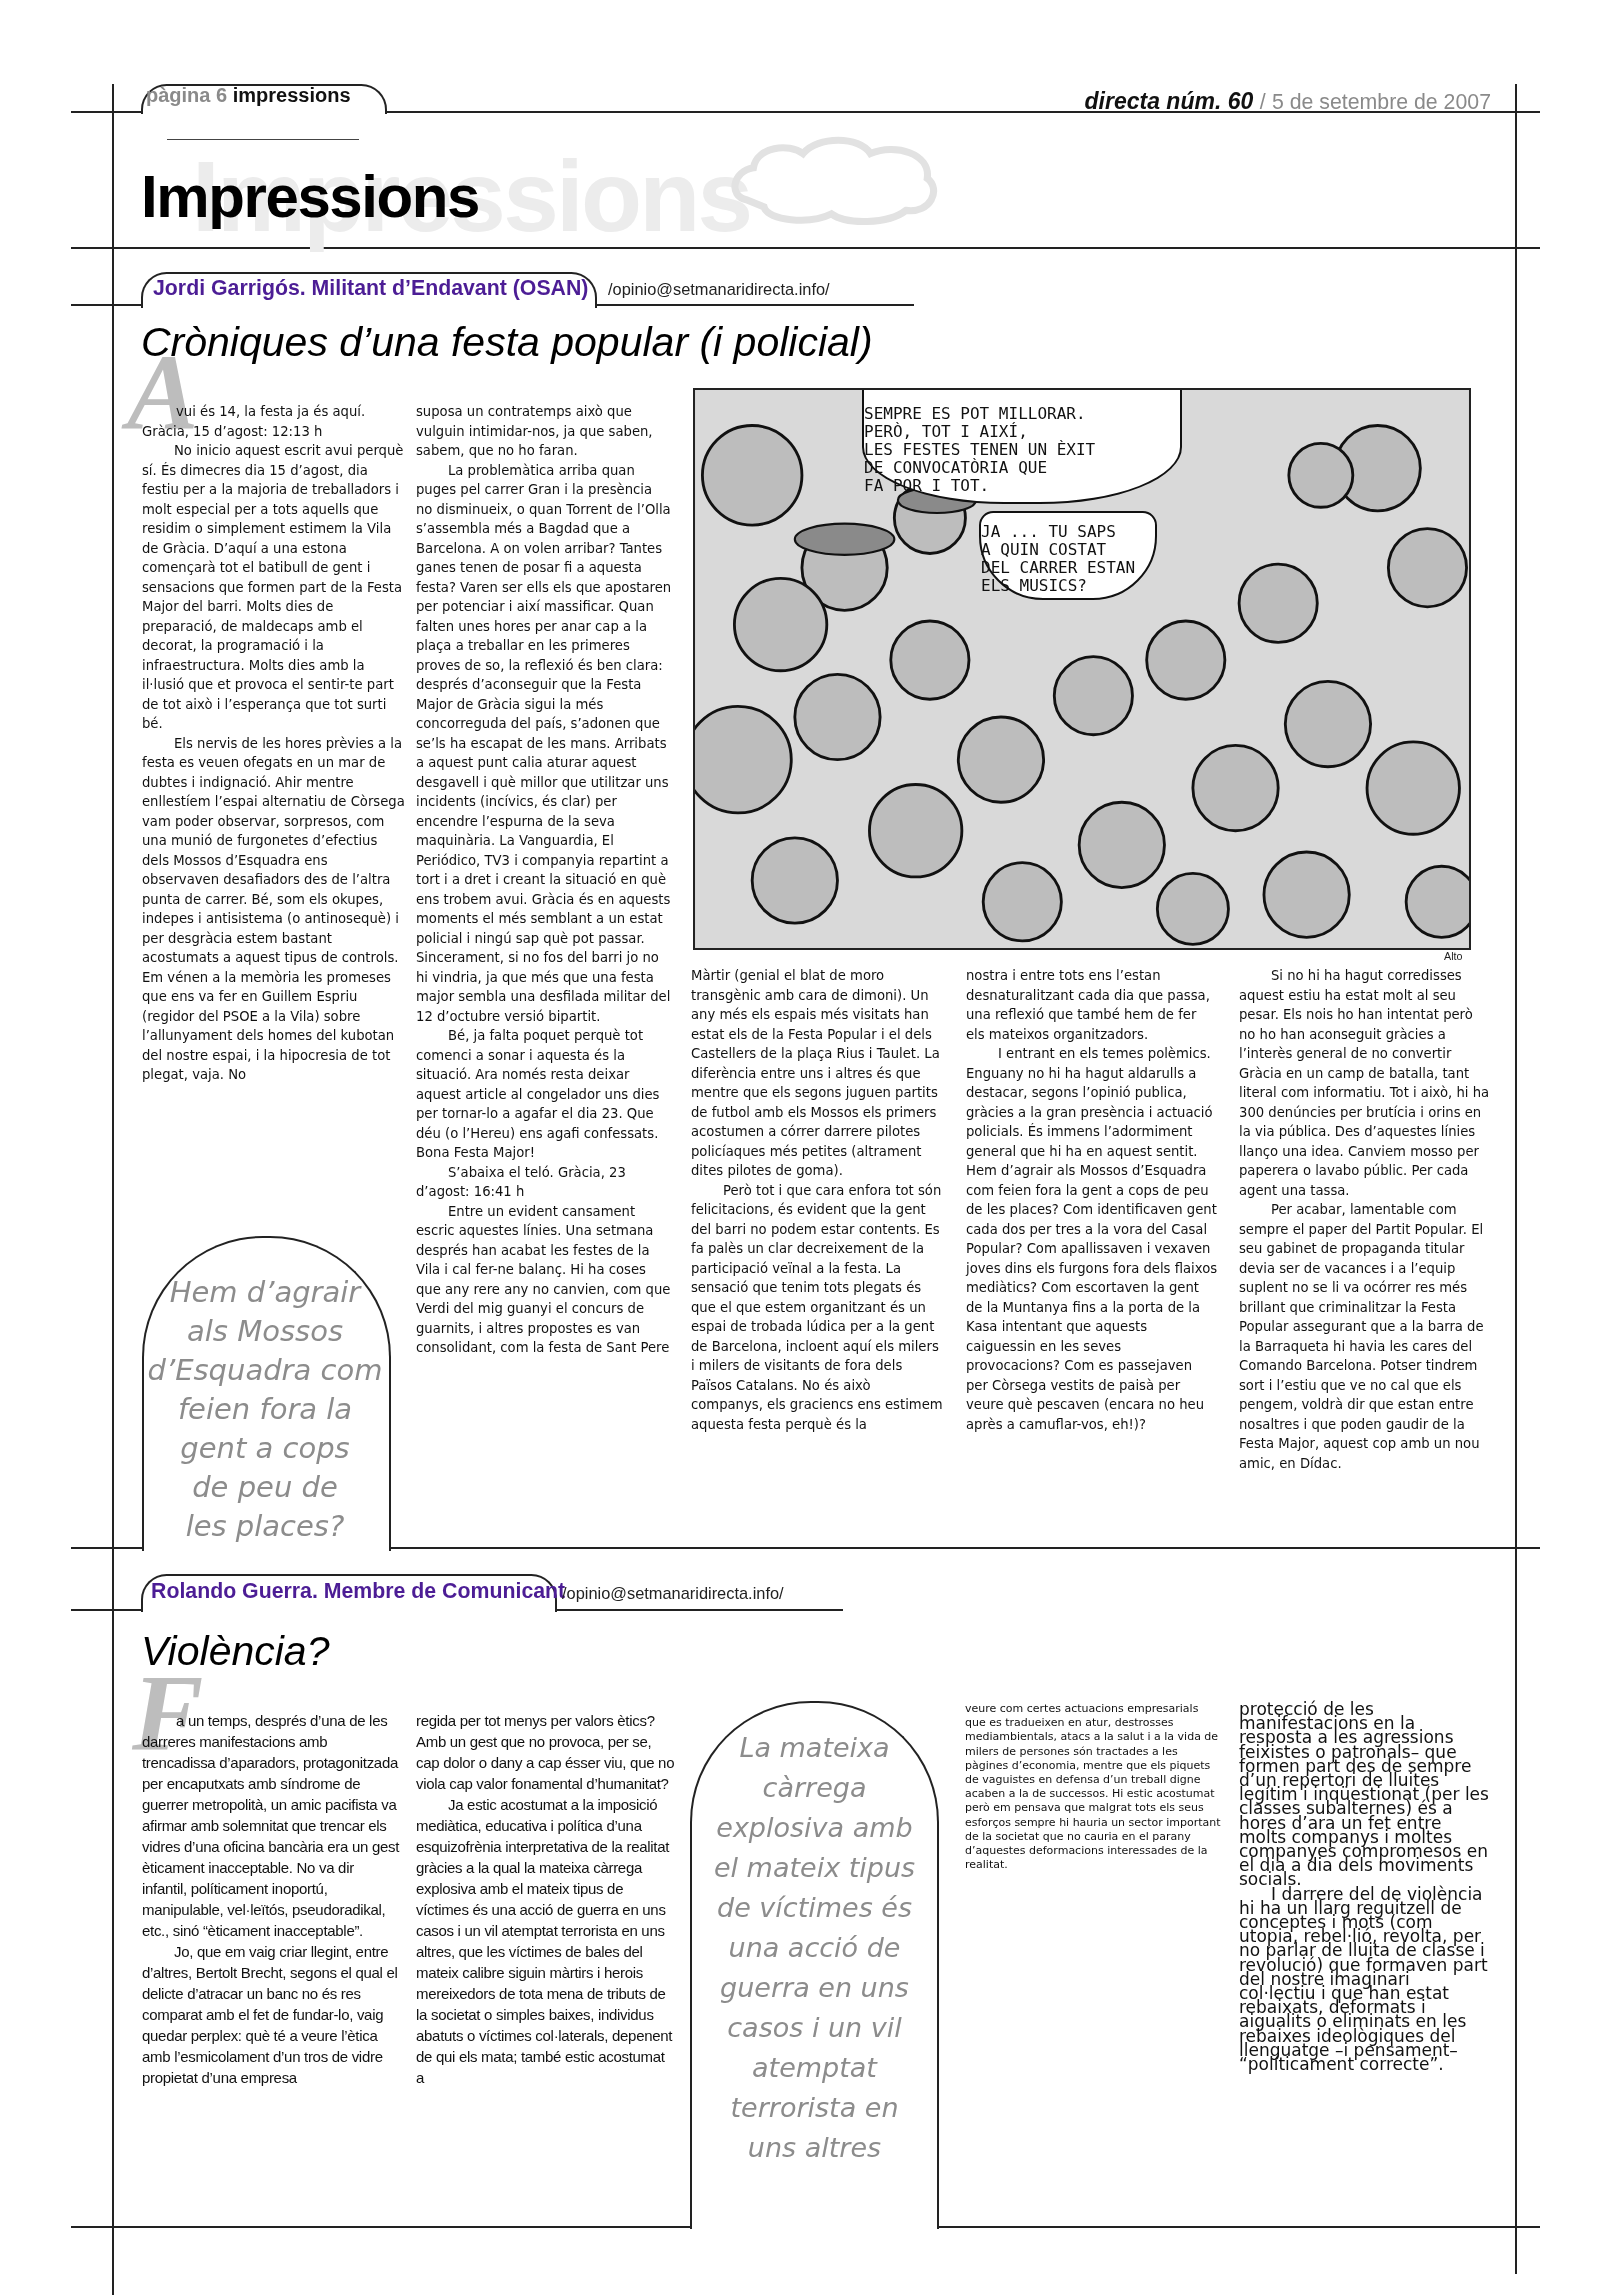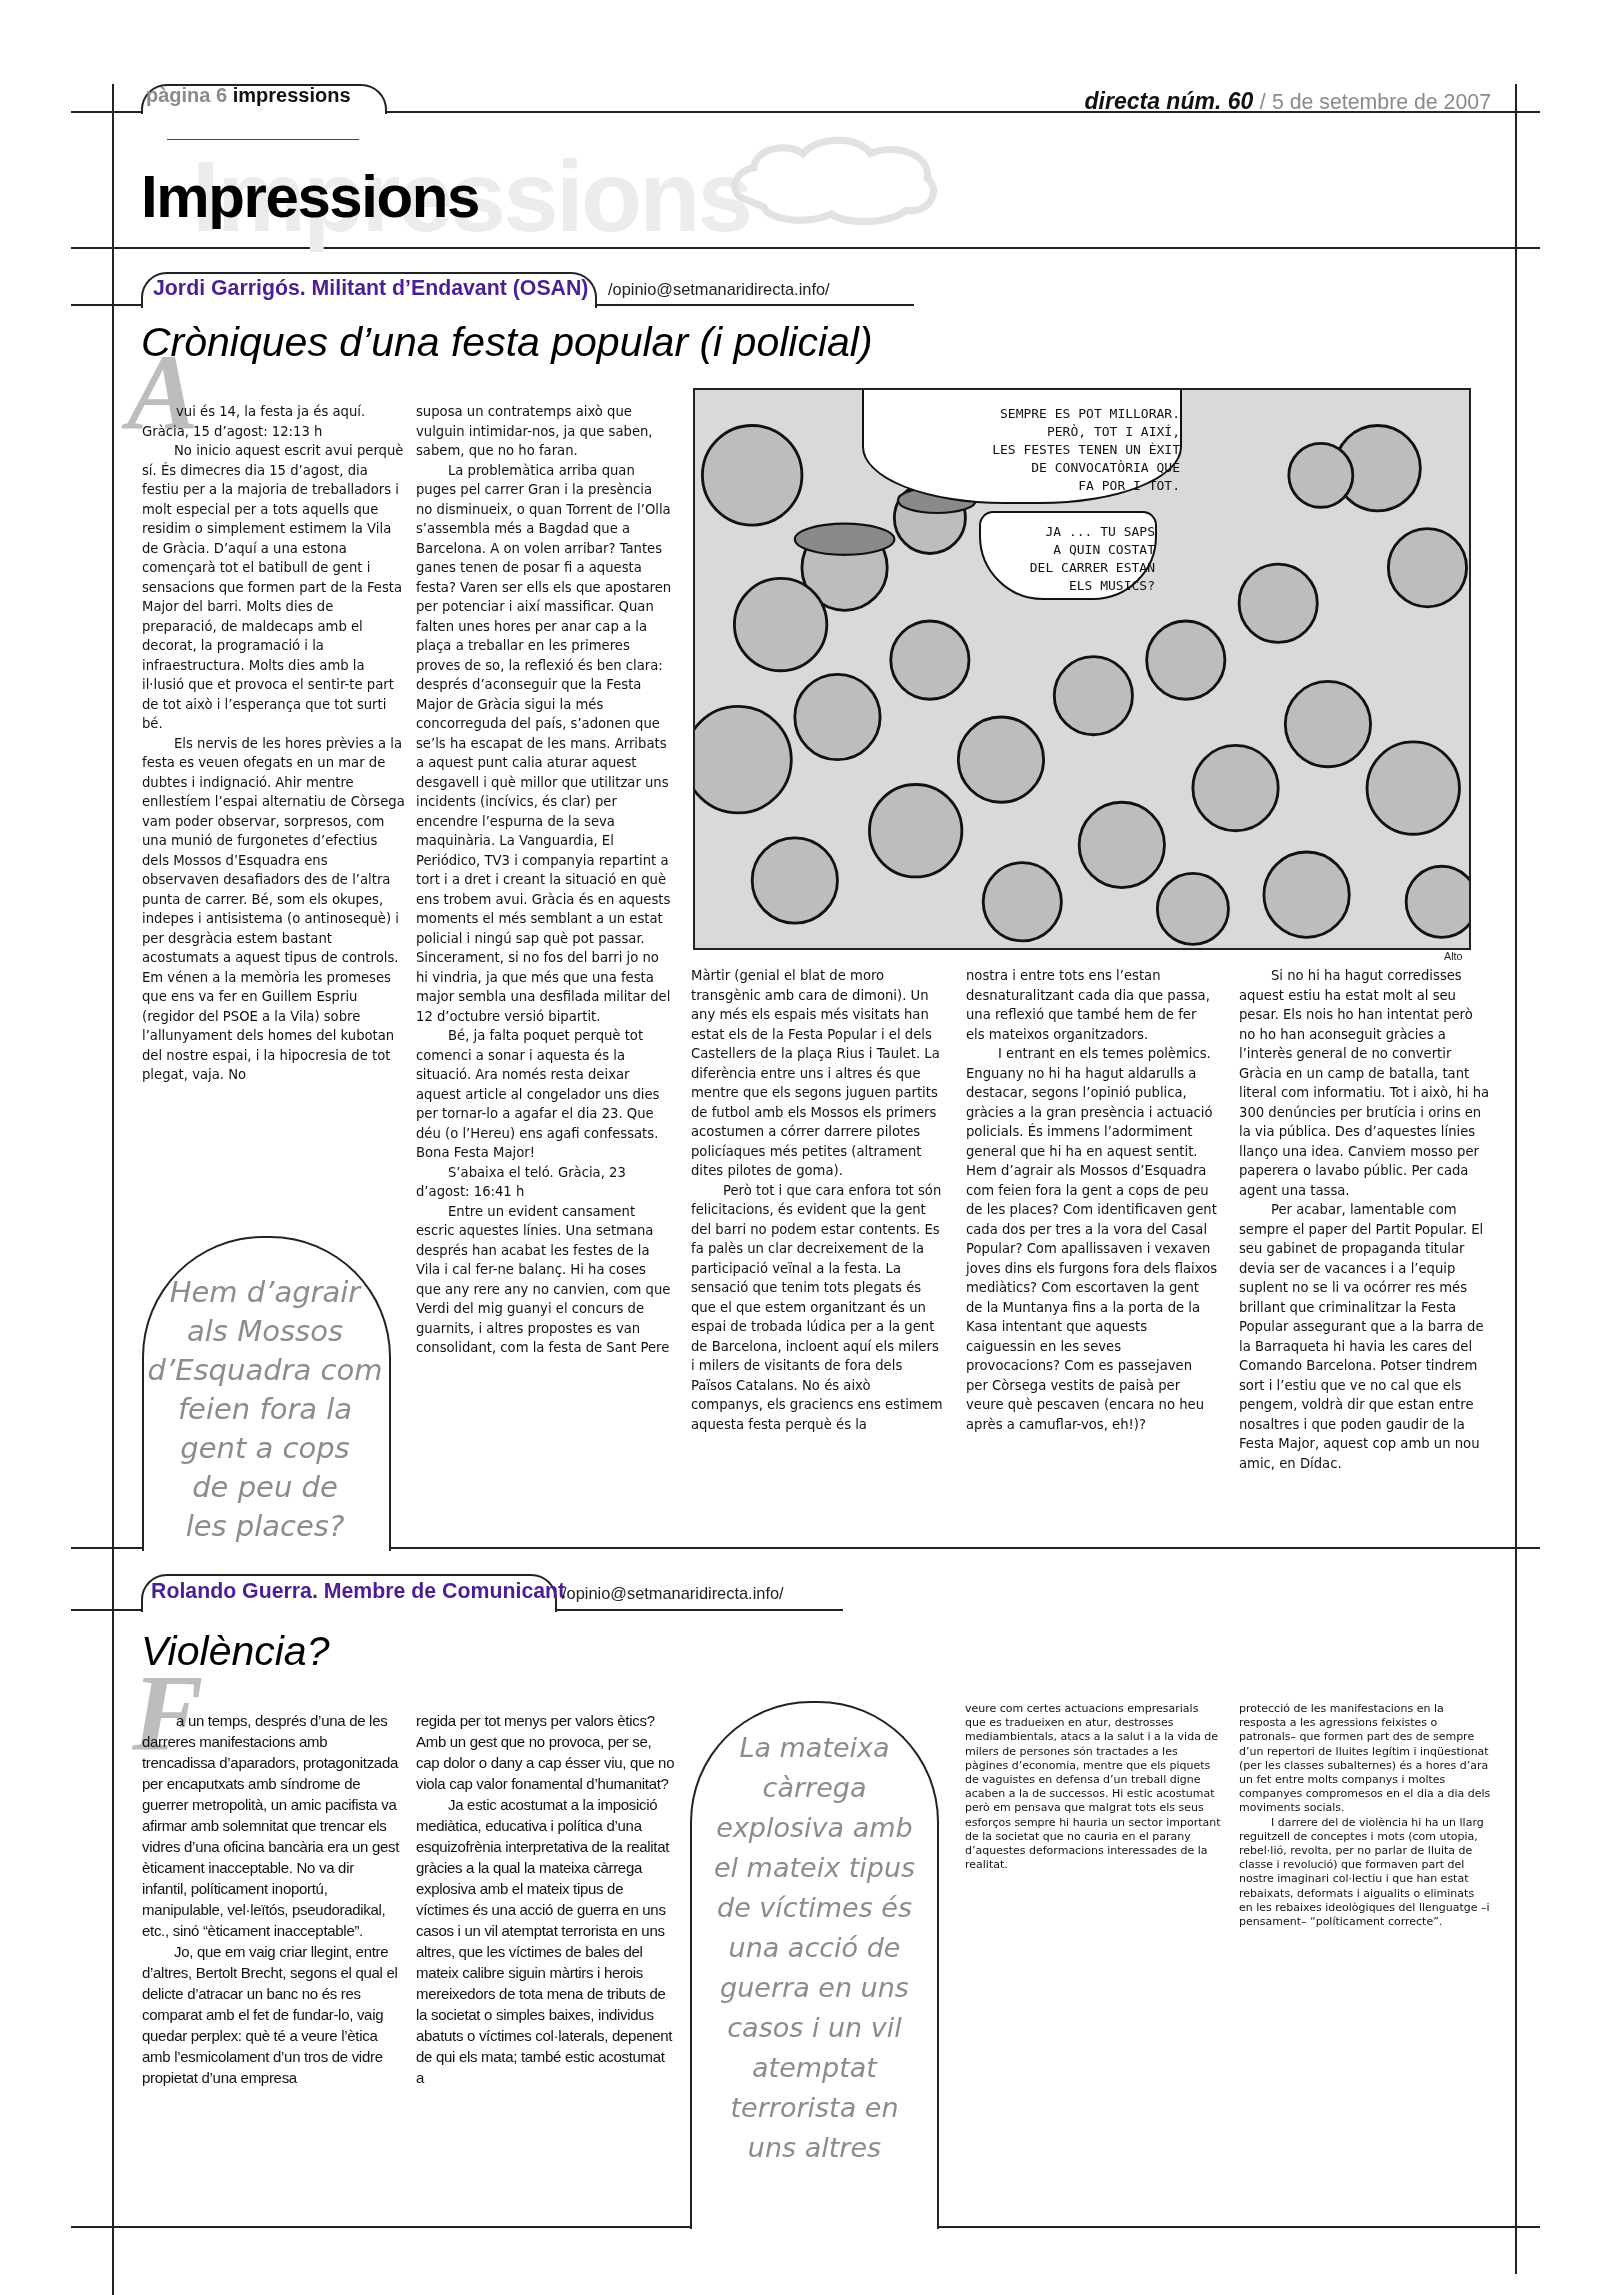--- a/index.html
+++ b/index.html
@@ -22,21 +22,21 @@
   .dropcap { font-family:"Liberation Serif", serif; font-style:italic; font-weight:bold; color:#bdbdbd; font-size:107px; line-height:1; }
   .col { position:absolute; font-family:"DejaVu Sans", sans-serif; font-size:13.2px; line-height:19.5px; color:#111; }
   .col.cond { font-family:"Liberation Sans", sans-serif; font-size:15px; line-height:21px; letter-spacing:-0.3px; }
   .col p { margin:0; text-indent:0; }
   .col p.ind { text-indent:32px; }
   .col p.lead { text-indent:34px; }
   .pull { position:absolute; border:2.1px solid #222; border-bottom:none; border-radius:121px 121px 0 0; background:#fff; }
   .pull-text { position:absolute; text-align:center; font-style:italic; color:#8c8c8c; font-family:"DejaVu Sans", sans-serif; }
   .cartoon { position:absolute; left:693px; top:388px; width:774px; height:558px; border:2.1px solid #222; overflow:hidden; background:#cfcfcf; }
   .credit { position:absolute; font-size:10.7px; color:#222; font-family:"Liberation Sans", sans-serif; }
-  .bubble { position:absolute; background:#fff; border:2.1px solid #111; text-align:right; font-family:"DejaVu Sans Mono", monospace; font-size:13px; line-height:18px; color:#111; }
+  .bubble { position:absolute; background:#fff; border:2.1px solid #111; text-align:left; font-family:"DejaVu Sans Mono", monospace; font-size:16px; line-height:18px; color:#111; }
 </style>
 </head>
 <body>
 
 <div class="vline" style="left:112px; top:84px; height:2212px;"></div>
 <div class="vline" style="left:1515px; top:84px; height:2190px;"></div>
 <div class="hline" style="left:71px; top:111px; width:1469px;"></div>
 <div class="abs" style="left:167px; top:139px; width:192px; height:1.4px; background:#444;"></div>
 <div class="hline" style="left:71px; top:247px; width:1469px;"></div>
 <div class="hline" style="left:71px; top:304px; width:843px;"></div>
@@ -183,17 +183,17 @@
   <div>guerra en uns</div>
   <div>casos i un vil</div>
   <div>atemptat</div>
   <div>terrorista en</div>
   <div>uns altres</div>
 </div>
 
 <div class="col" style="left:965px; top:1702px; width:256px; line-height:14.2px; font-size:11px;">
   <p style="line-height:14.2px;">veure com certes actuacions empresarials que es tradueixen en atur, destrosses mediambientals, atacs a la salut i a la vida de milers de persones són tractades a les pàgines d’economia, mentre que els piquets de vaguistes en defensa d’un treball digne acaben a la de successos. Hi estic acostumat però em pensava que malgrat tots els seus esforços sempre hi hauria un sector important de la societat que no cauria en el parany d’aquestes deformacions interessades de la realitat.</p>
 </div>
-<div class="col" style="left:1239px; top:1702px; width:252px; line-height:14.2px; font-size:11px;">
+<div class="col" style="left:1239px; top:1702px; width:252px; line-height:14.2px; font-size:17px;">
   <p style="line-height:14.2px;">protecció de les manifestacions en la resposta a les agressions feixistes o patronals– que formen part des de sempre d’un repertori de lluites legítim i inqüestionat (per les classes subalternes) és a hores d’ara un fet entre molts companys i moltes companyes compromesos en el dia a dia dels moviments socials.</p>
   <p class="ind" style="line-height:14.2px;">I darrere del de violència hi ha un llarg reguitzell de conceptes i mots (com utopia, rebel·lió, revolta, per no parlar de lluita de classe i revolució) que formaven part del nostre imaginari col·lectiu i que han estat rebaixats, deformats i aigualits o eliminats en les rebaixes ideològiques del llenguatge –i pensament– “políticament correcte”.</p>
 </div>
 
 
 </body></html>

